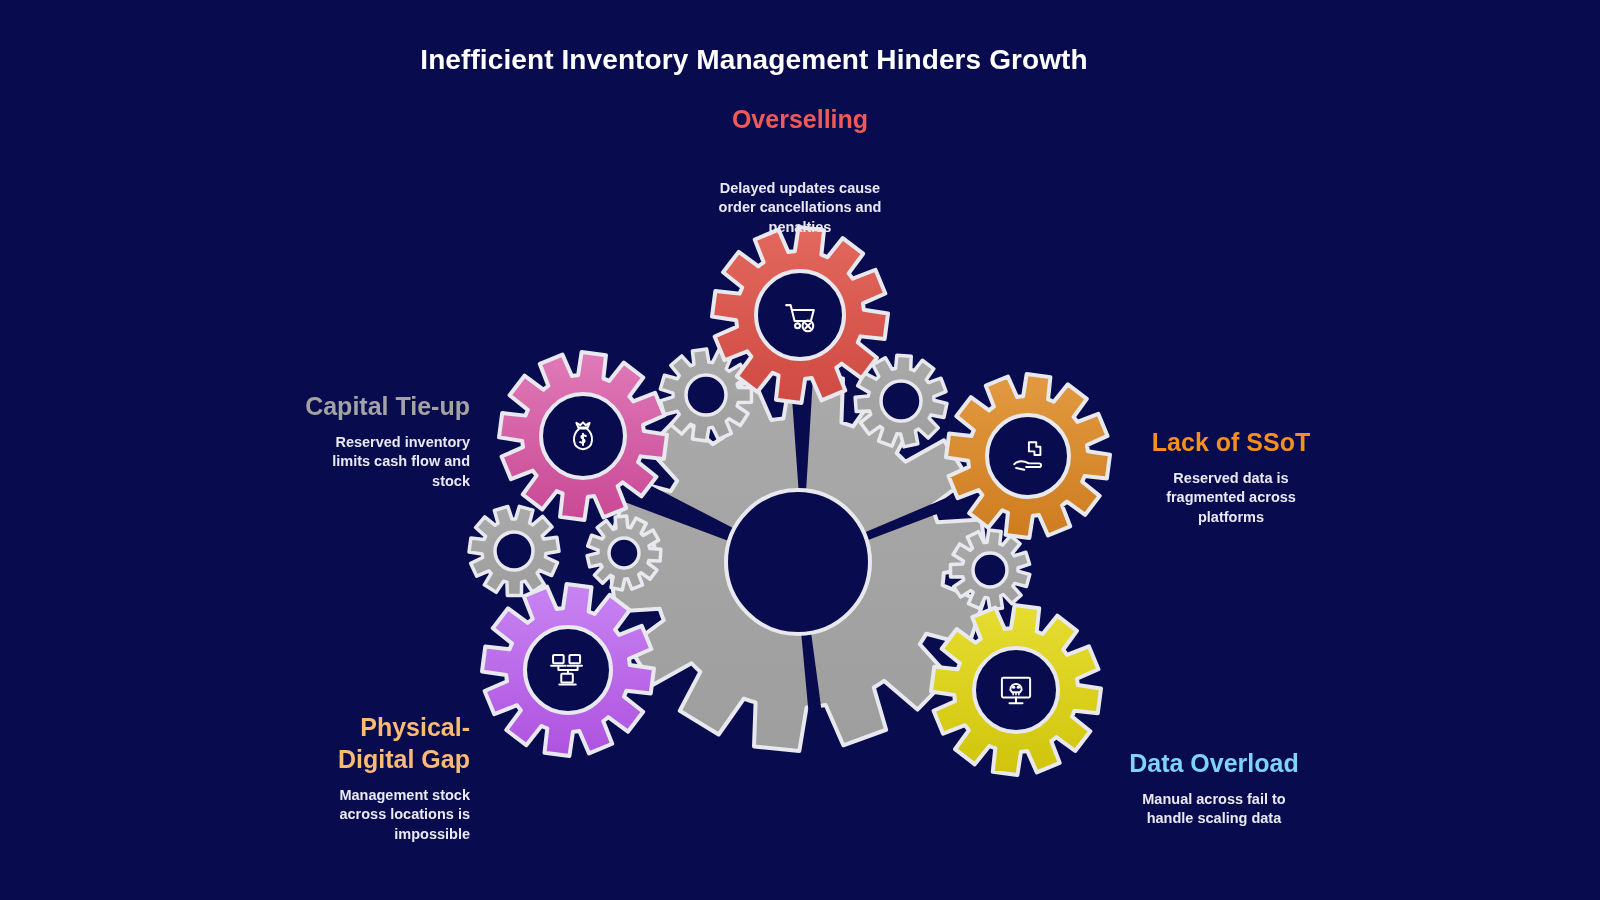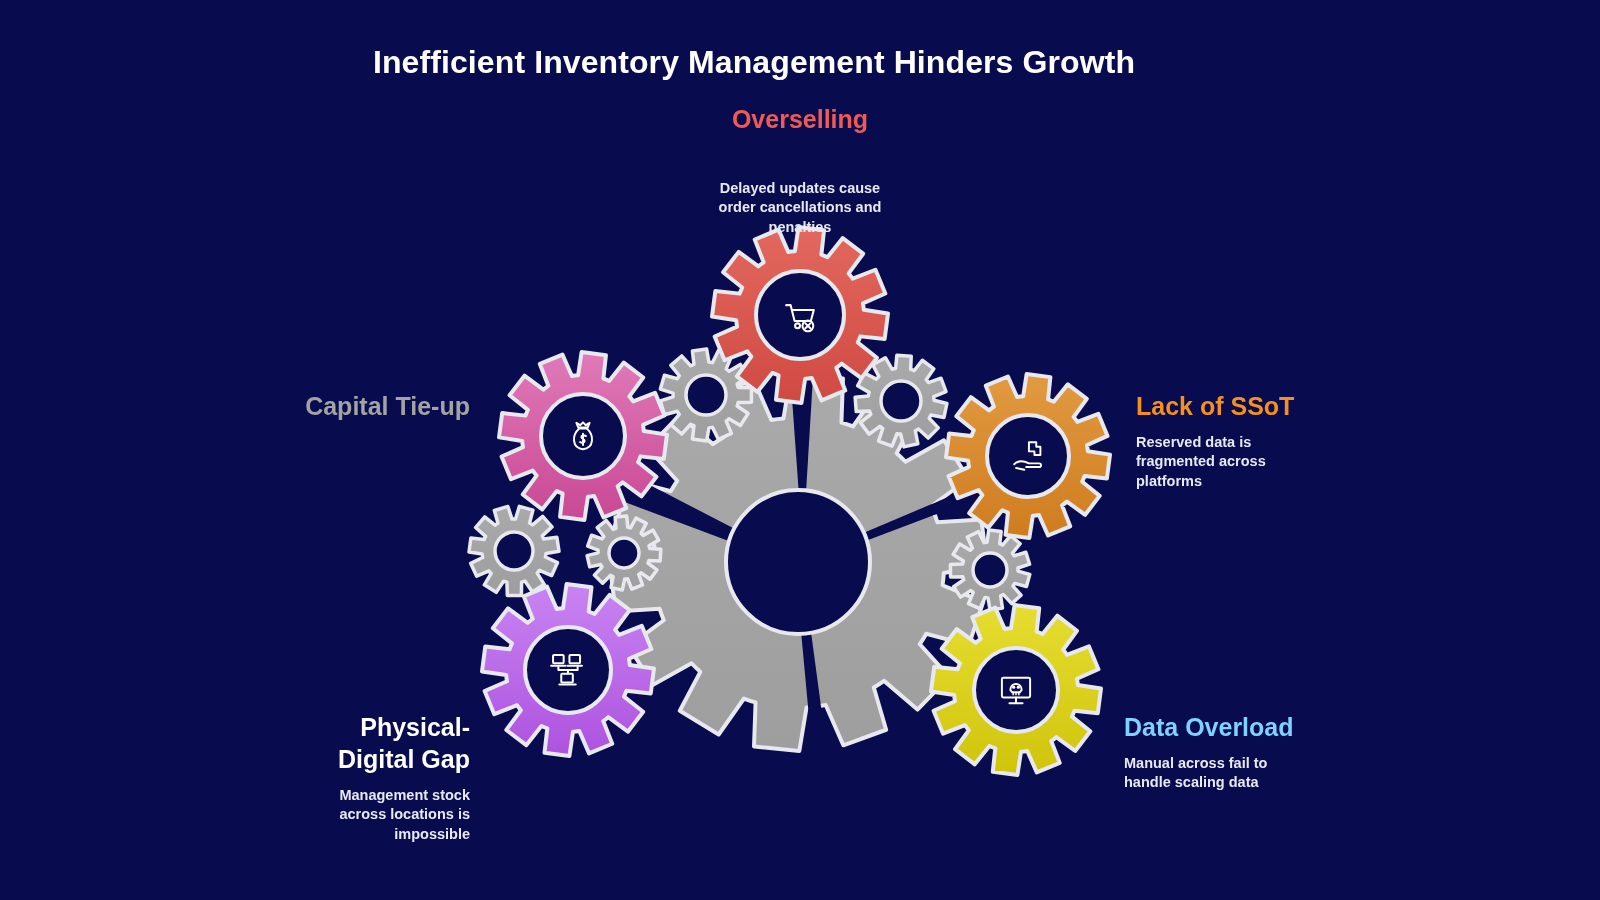--- a/index.html
+++ b/index.html
@@ -22,21 +22,21 @@
     height: 900px;
   }
 
   
   #page-title {
     position: absolute;
     left: 0;
     top: 44px;
     width: 1508px;
     text-align: center;
-    font-size: 32px;
+    font-size: 28px;
     font-weight: bold;
     color: #ffffff;
     letter-spacing: .1px;
   }
 
   
   #gear-canvas {
     position: absolute;
     left: 0;
     top: 0;
@@ -56,21 +56,21 @@
     margin-bottom: 11px;
   }
   .node-label .node-desc {
     font-size: 14.5px;
     font-weight: bold;
     line-height: 1.34;
     color: #e8e9f2;
   }
 
   .align-right { text-align: right; }
-  .align-left  { text-align: left; }
+  .align-left  { text-align: center; margin-top: 36px; }
   .align-center{ text-align: center; }
 
   
   #label-overselling {
     left: 700px; top: 103px; width: 200px;
   }
   #label-overselling .node-desc { padding: 0 14px; margin-top: 44px; }
 
   #label-capital {
     left: 298px; top: 390px; width: 172px;
@@ -233,29 +233,30 @@
       </g>
   </svg>
 
   <div class="node-label align-center" id="label-overselling">
     <div class="node-title" style="color: rgb(240, 90, 85);">Overselling</div>
     <div class="node-desc">Delayed updates cause order cancellations and penalties</div>
   </div>
 
   <div class="node-label align-right" id="label-capital">
     <div class="node-title" style="color: #a3a3a3;">Capital Tie-up</div>
+    <div class="node-desc">Reserved inventory limits cash flow and stock</div>
   </div>
 
   <div class="node-label align-left" id="label-ssot">
     <div class="node-title" style="color: rgb(245, 144, 30);">Lack of SSoT</div>
     <div class="node-desc">Reserved data is fragmented across platforms</div>
   </div>
 
   <div class="node-label align-right" id="label-physical">
-    <div class="node-title" style="color: #ffffff;">Physical-Digital Gap</div>
+    <div class="node-title" style="color: #fdba74;">Physical-Digital Gap</div>
     <div class="node-desc">Management stock across locations is impossible</div>
   </div>
 
   <div class="node-label align-left" id="label-dataoverload">
     <div class="node-title" style="color: #7dd3fc;">Data Overload</div>
     <div class="node-desc">Manual across fail to handle scaling data</div>
   </div>
 
 </div>
 

